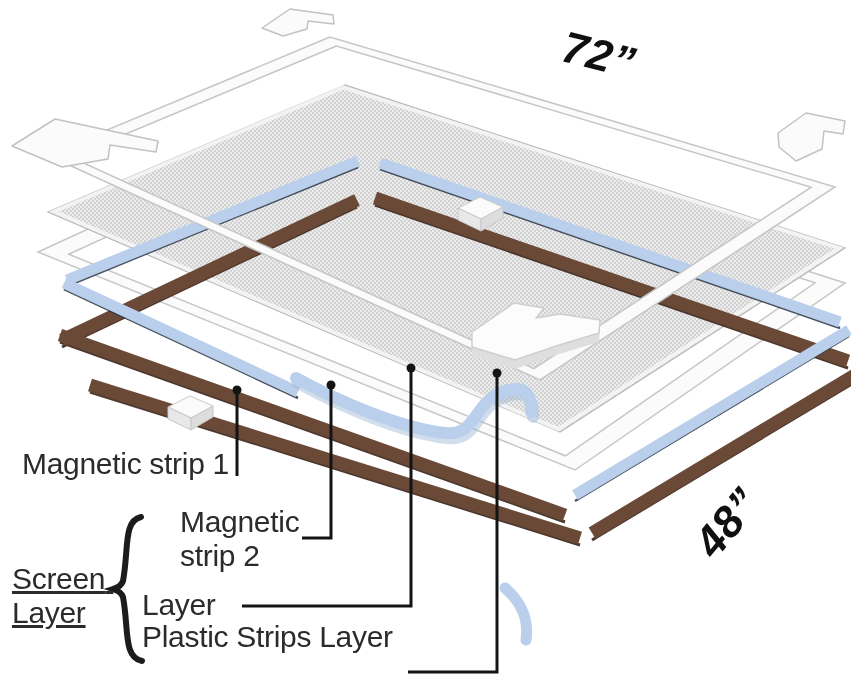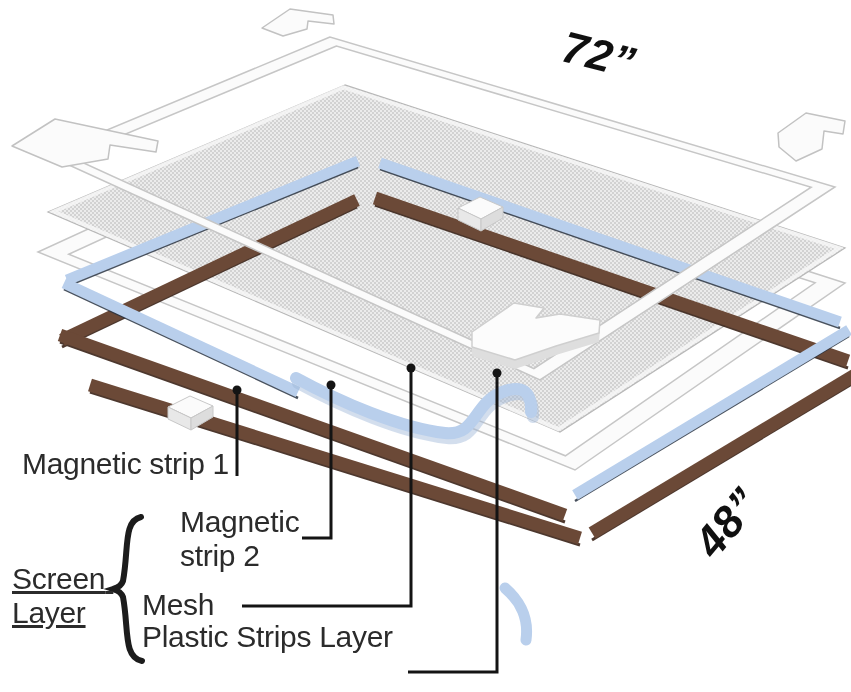--- a/index.html
+++ b/index.html
@@ -117,18 +117,18 @@
       <circle cx="411" cy="368" r="4.5"></circle>
       <circle cx="497" cy="373" r="4.5"></circle>
     </g>
 
     <path d="M141,517 C123,521 129,549 123,581 C121,587 116,588 113,589 C116,590 121,591 123,597 C129,629 123,657 142,661" fill="none" stroke="#1c1c1c" stroke-width="6" stroke-linecap="round"></path>
   </svg>
 
   <div class="lbl" id="label-magnetic-strip-1">Magnetic strip 1</div>
   <div class="lbl" id="label-magnetic-strip-2">Magnetic strip 2</div>
   <div class="lbl" id="label-screen-layer">Screen Layer</div>
-  <div class="lbl" id="label-mesh">Mesh</div>
+  <div class="lbl" id="label-mesh">Layer</div>
   <div class="lbl" id="label-plastic-strips-layer">Plastic Strips Layer</div>
 
   <div class="dim" id="dim-72">72”</div>
   <div class="dim" id="dim-48">48”</div>
 </div>
 
 </body></html>

